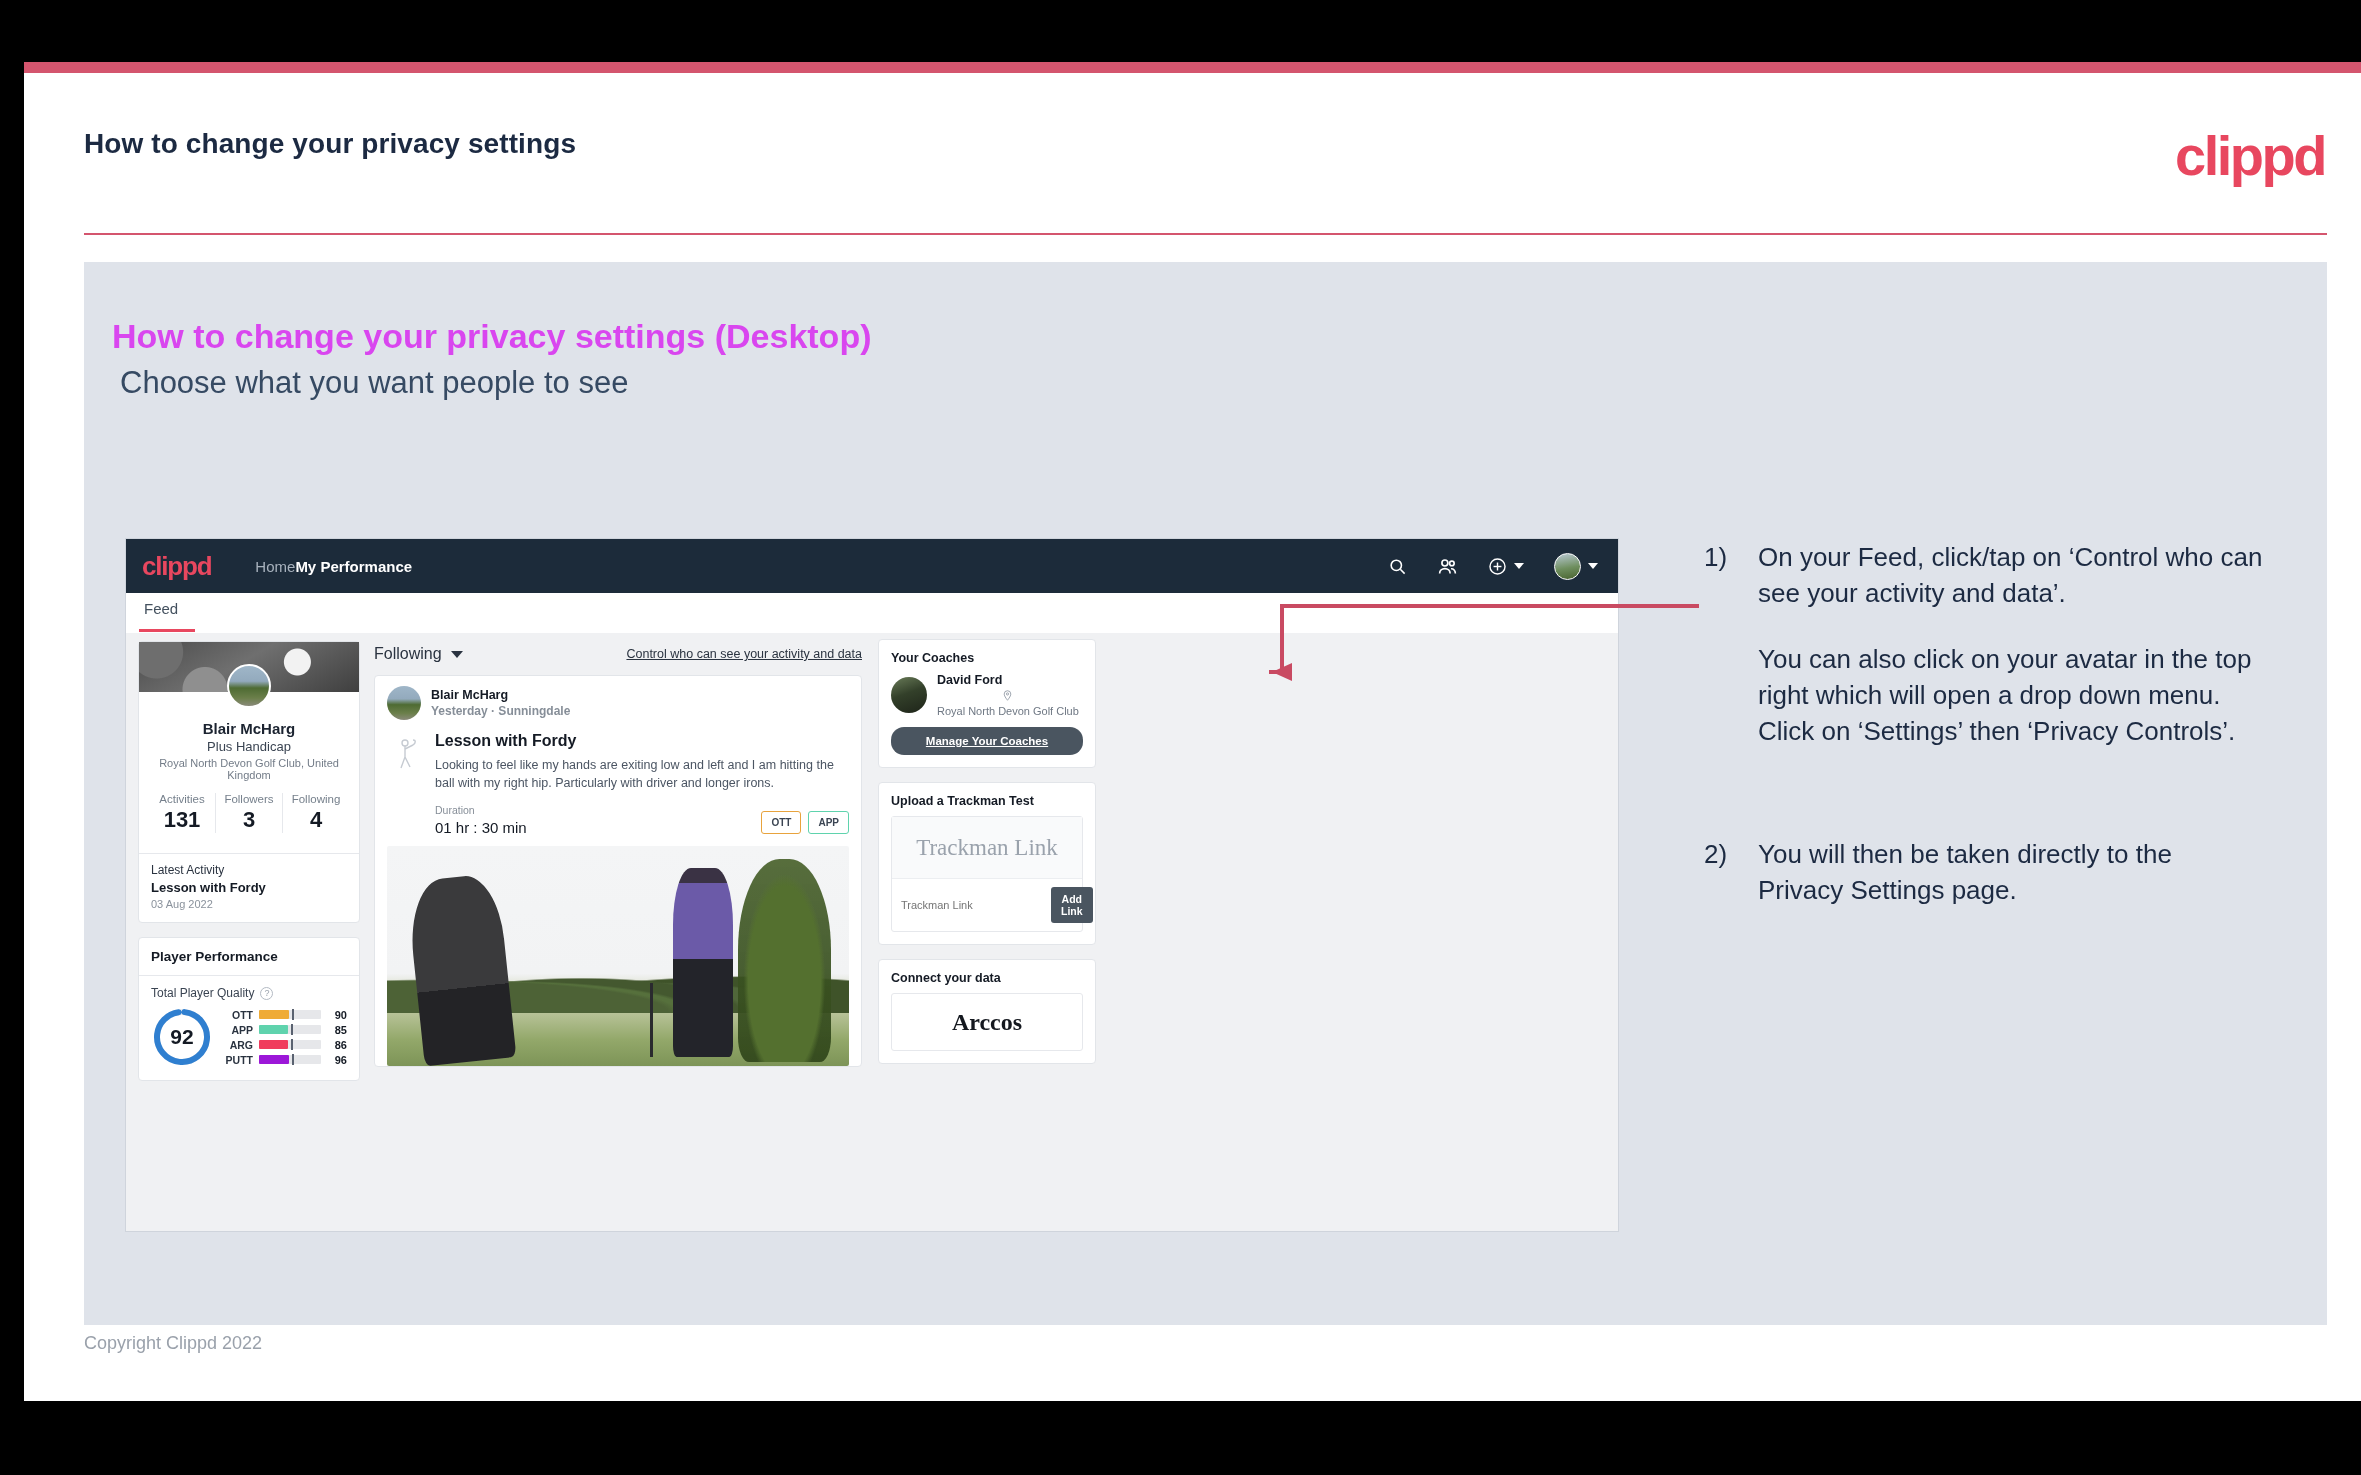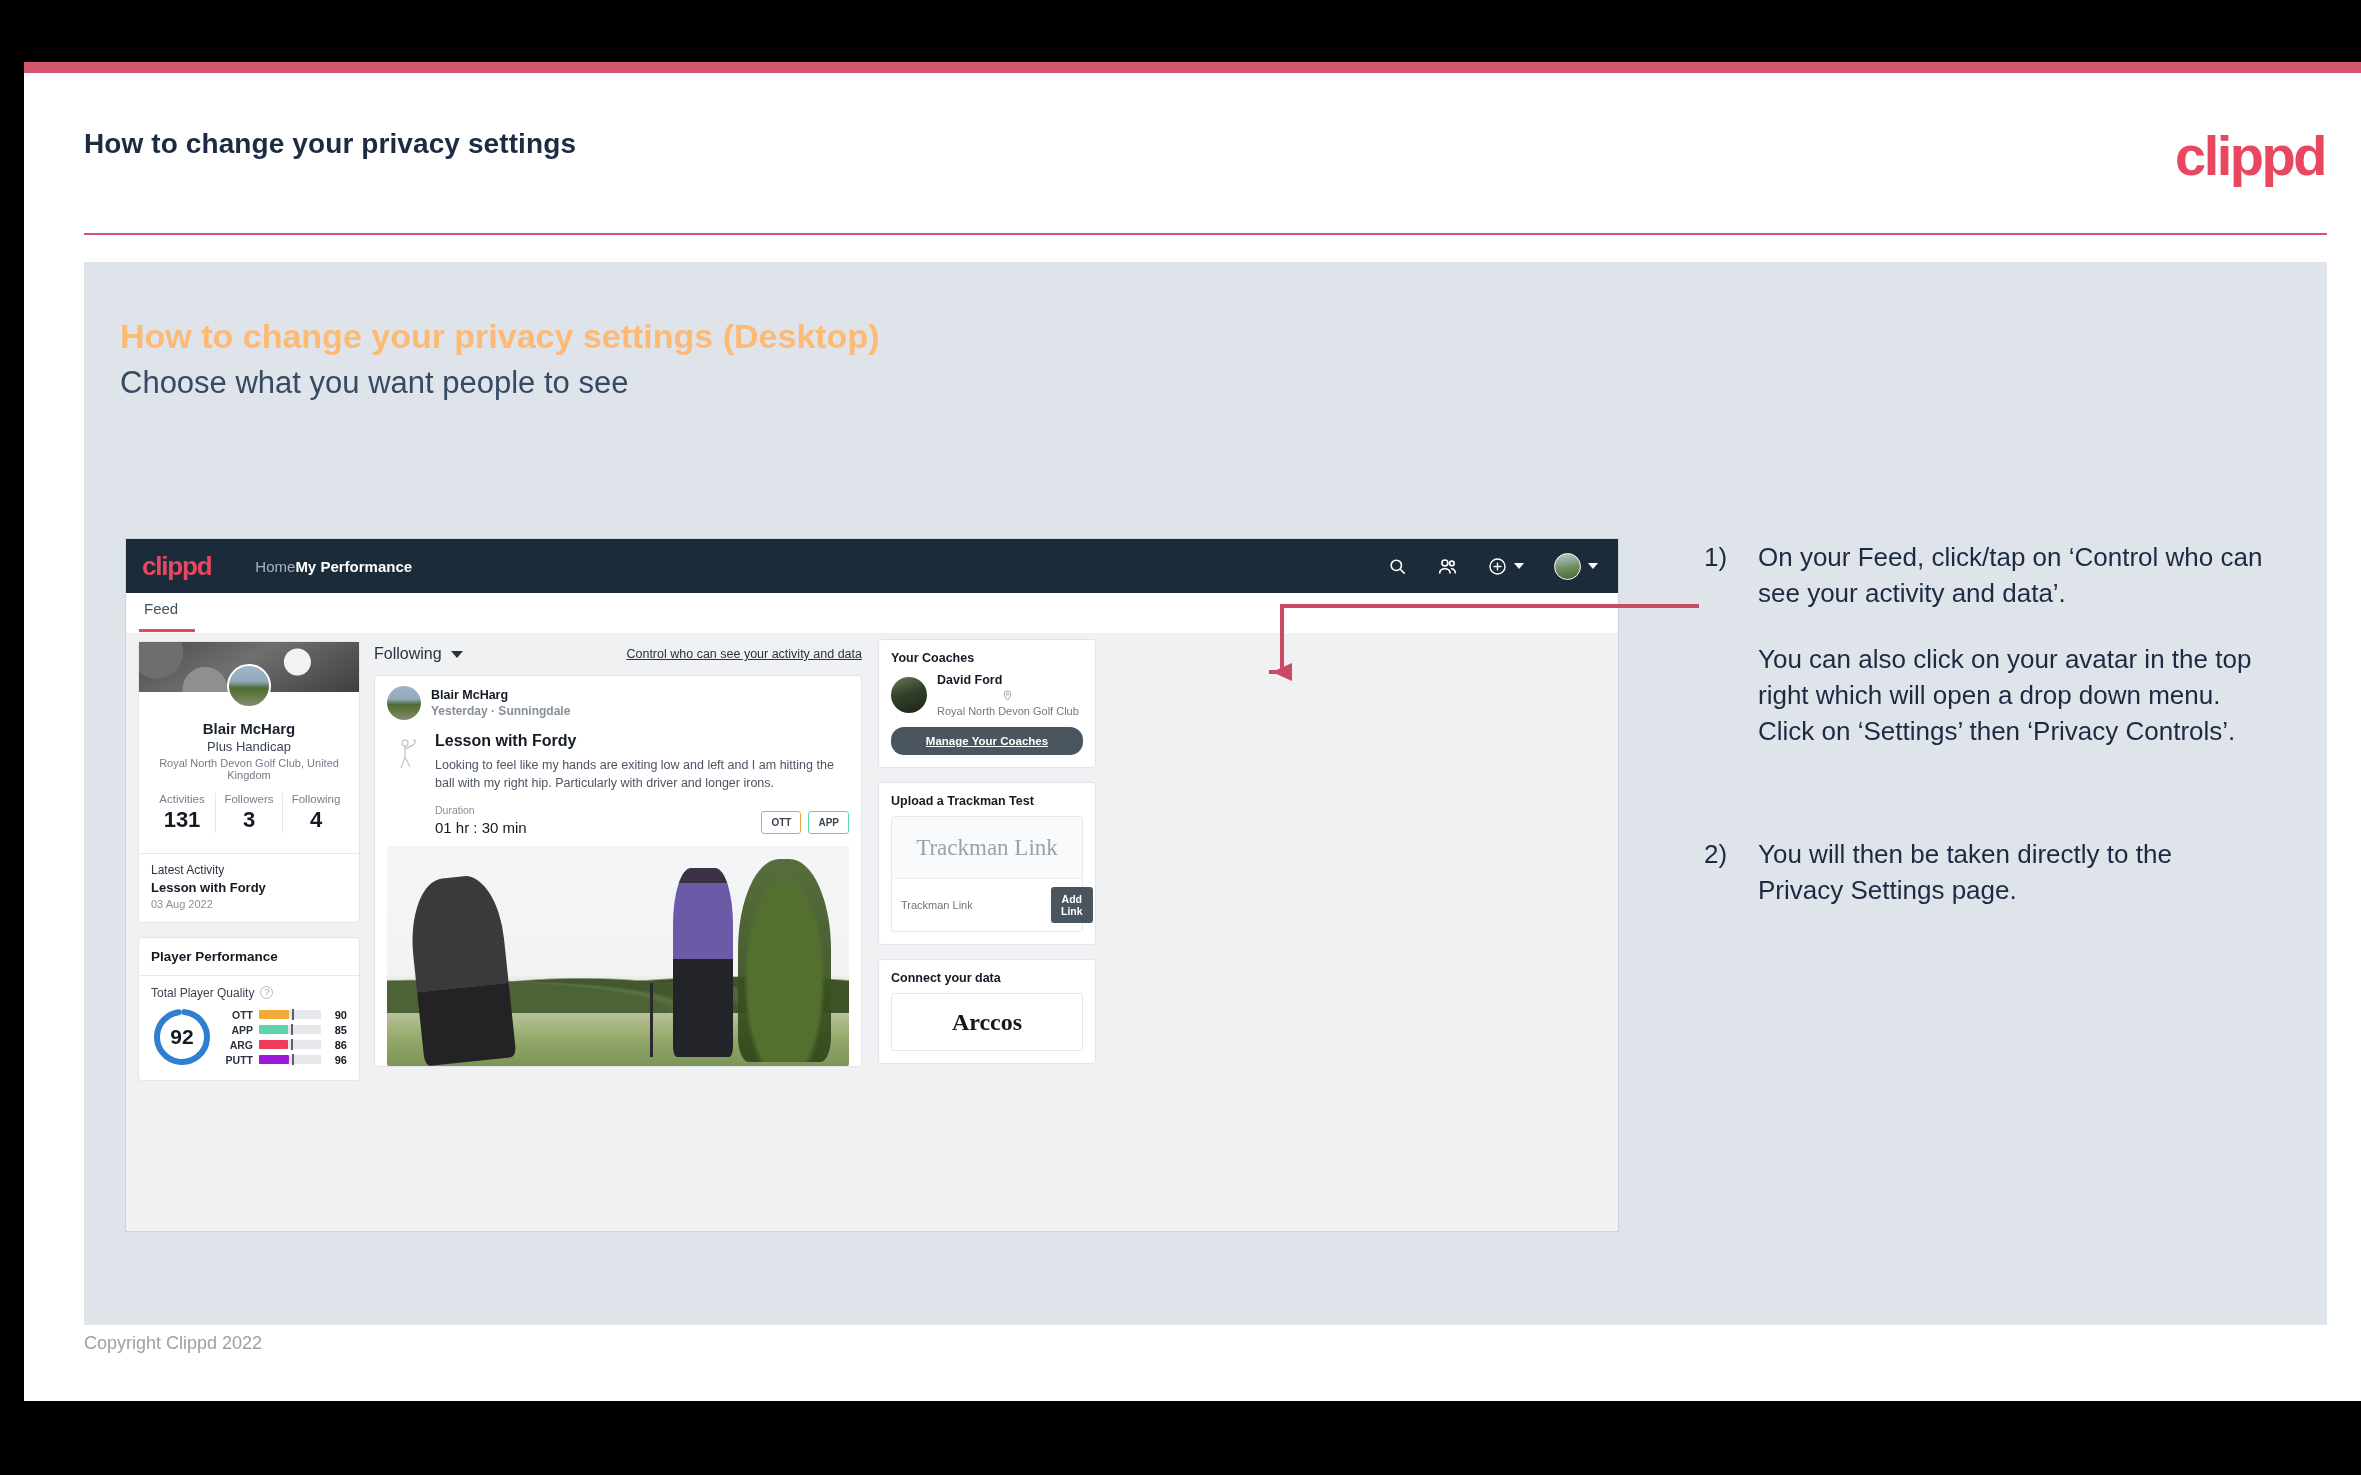--- a/index.html
+++ b/index.html
@@ -32,22 +32,22 @@
   .hdr-rule {
     position: absolute; left: 60px; top: 233px; width: 2243px; height: 2px; background: #d4556e;
   }
 
   
   .panel {
     position: absolute; left: 60px; top: 262px; width: 2243px; height: 1063px;
     background: #dfe3ea;
   }
   .panel-title {
-    position: absolute; left: 96px; top: 317px;
-    font-size: 34px; font-weight: 700; color: #fdba74;
+    position: absolute; left: 88px; top: 317px;
+    font-size: 34px; font-weight: 700; color: #d946ef;
   }
   .panel-sub {
     position: absolute; left: 96px; top: 365px;
     font-size: 31px; font-weight: 400; color: #364a63;
   }
 
   
   .copyright {
     position: absolute; left: 60px; top: 1333px;
     font-size: 18px; color: #9aa1ab;
@@ -121,21 +121,21 @@
   .p-stat-val { font-size: 22px; font-weight: 700; color: #141a24; margin-top: 2px; }
   .p-divider { border-top: 1px solid #e6e8ec; margin-top: 10px; }
   .p-latest { padding: 9px 12px 12px; text-align: left; }
   .p-latest-lbl { font-size: 12px; color: #2a3340; }
   .p-latest-ttl { font-size: 13px; font-weight: 700; color: #141a24; margin-top: 3px; }
   .p-latest-date { font-size: 11px; color: #8a929c; margin-top: 3px; }
 
   .perf-card { margin-top: 14px; }
   .perf-head { padding: 11px 12px; border-bottom: 1px solid #e6e8ec; font-size: 13.5px; font-weight: 700; color: #141a24; }
   .perf-body { padding: 10px 12px 12px; }
-  .tpq-row { display: flex; align-items: flex-start; gap: 6px; }
+  .tpq-row { display: flex; align-items: flex-end; gap: 6px; }
   .tpq-lbl { font-size: 12px; color: #3a4452; }
   .qmark {
     width: 13px; height: 13px; border-radius: 50%; border: 1px solid #b3bac3;
     color: #9aa2ac; font-size: 9px; line-height: 11px; text-align: center;
   }
   .perf-main { display: flex; align-items: center; margin-top: 6px; gap: 10px; }
   .ring { width: 62px; height: 62px; flex: 0 0 62px; position: relative; }
   .ring-val {
     position: absolute; inset: 0; display: flex; align-items: center; justify-content: center;
     font-size: 21px; font-weight: 700; color: #141a24;

